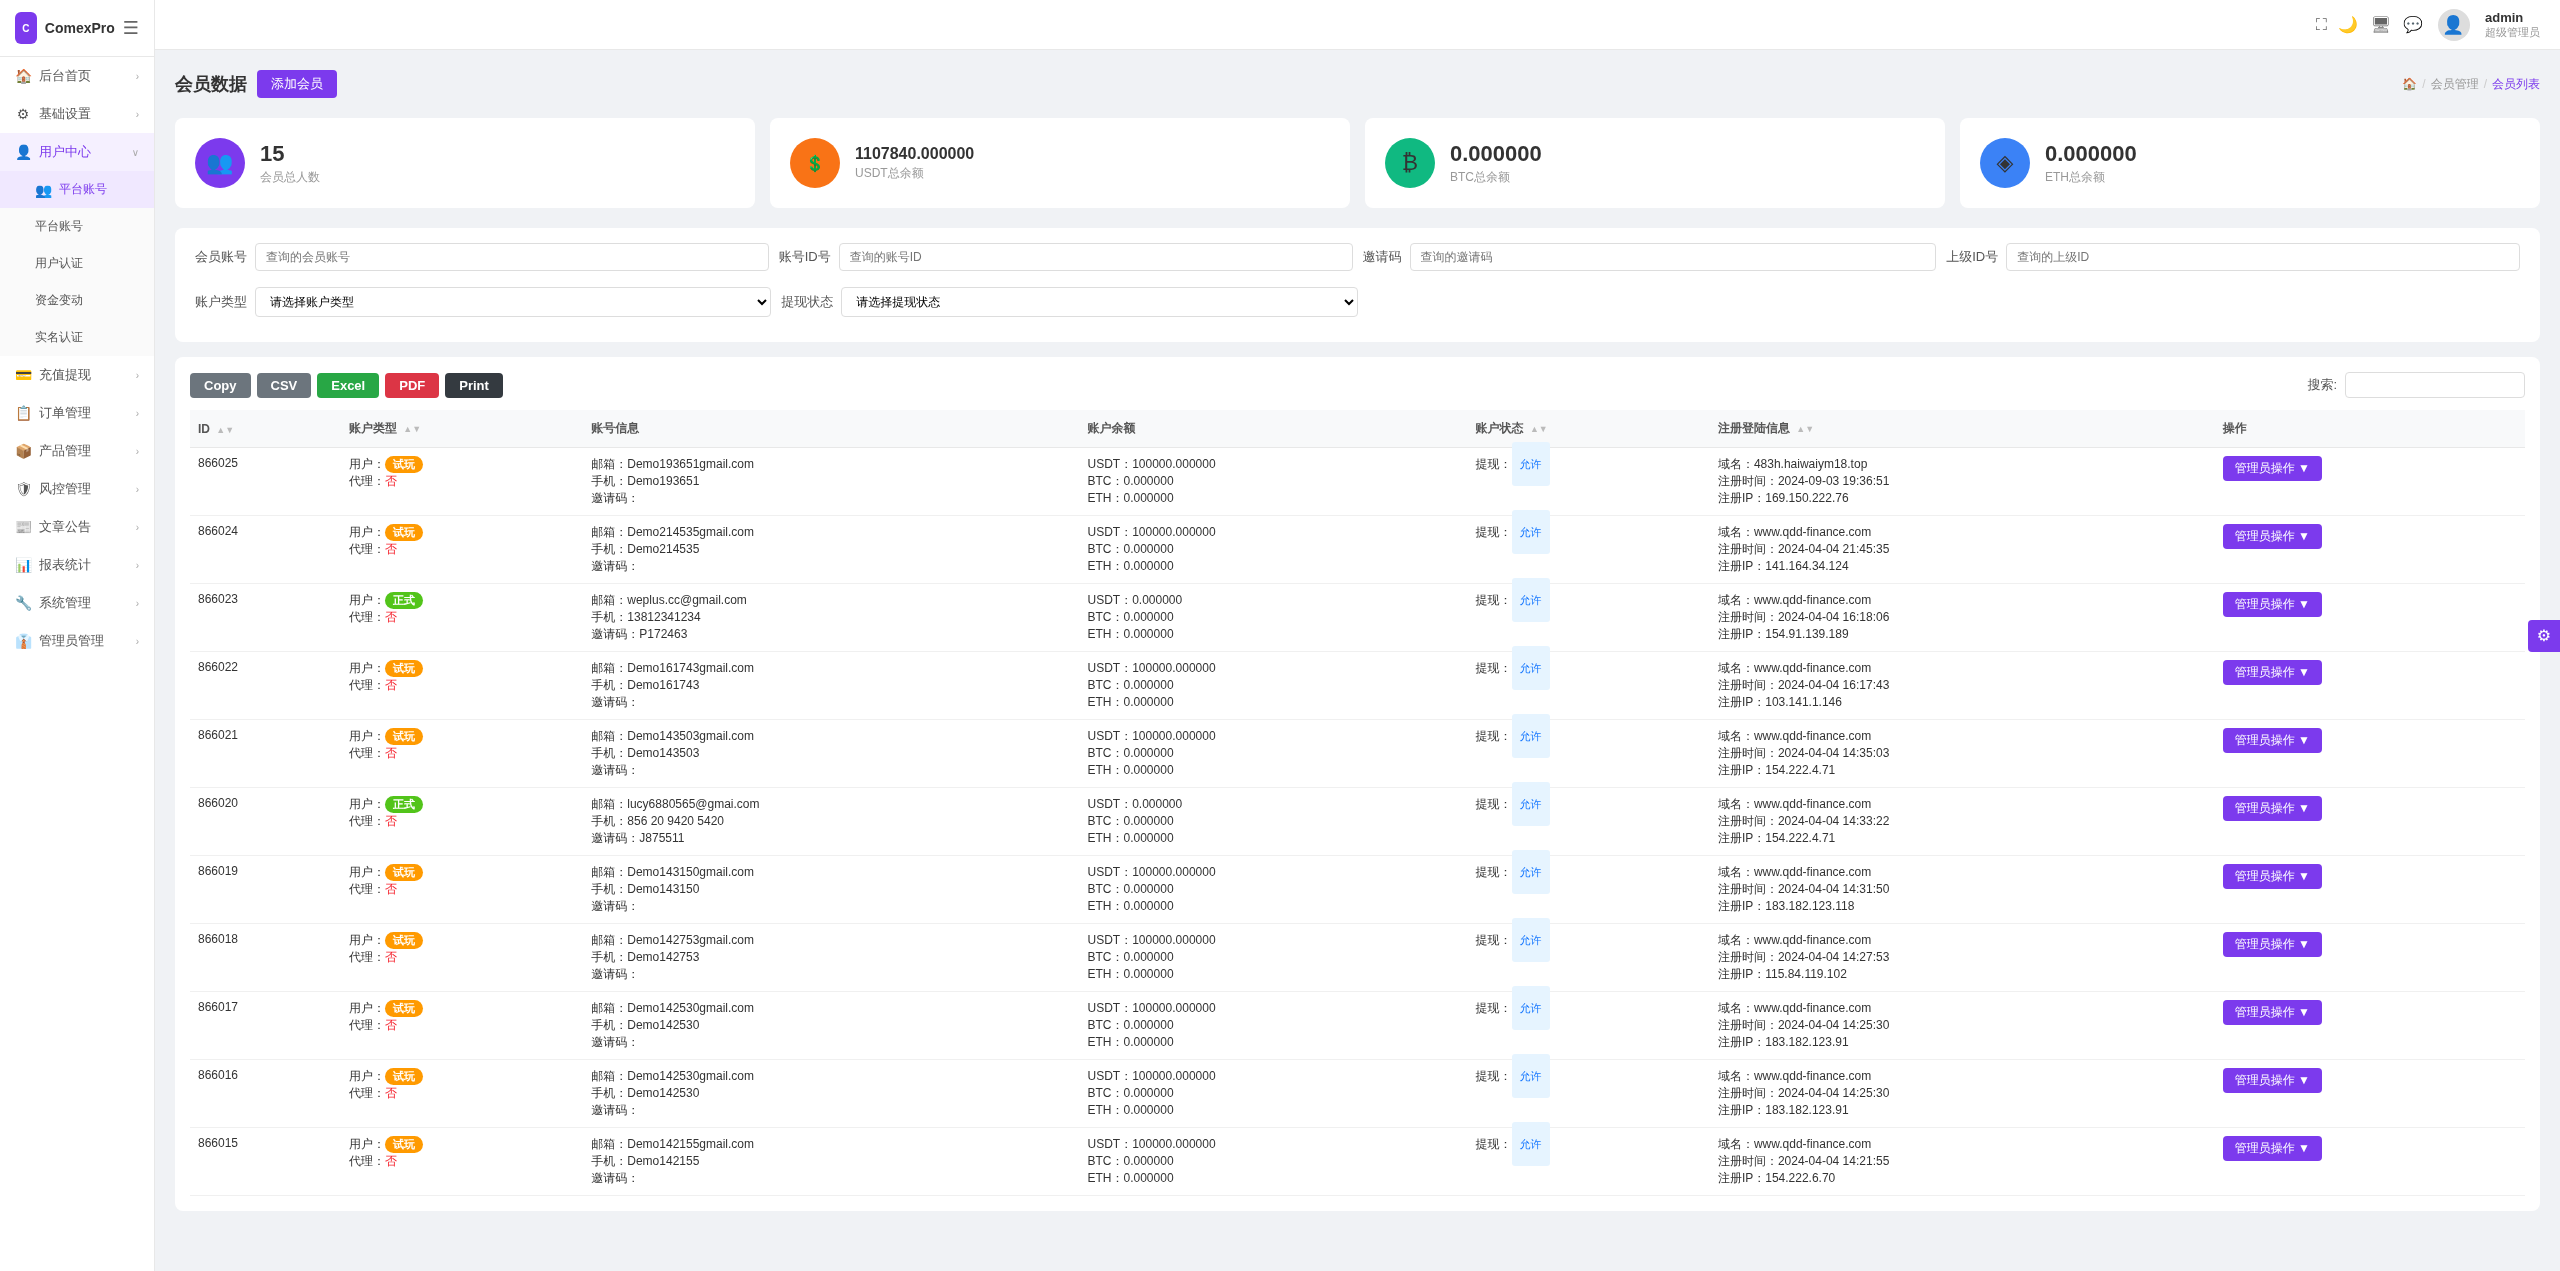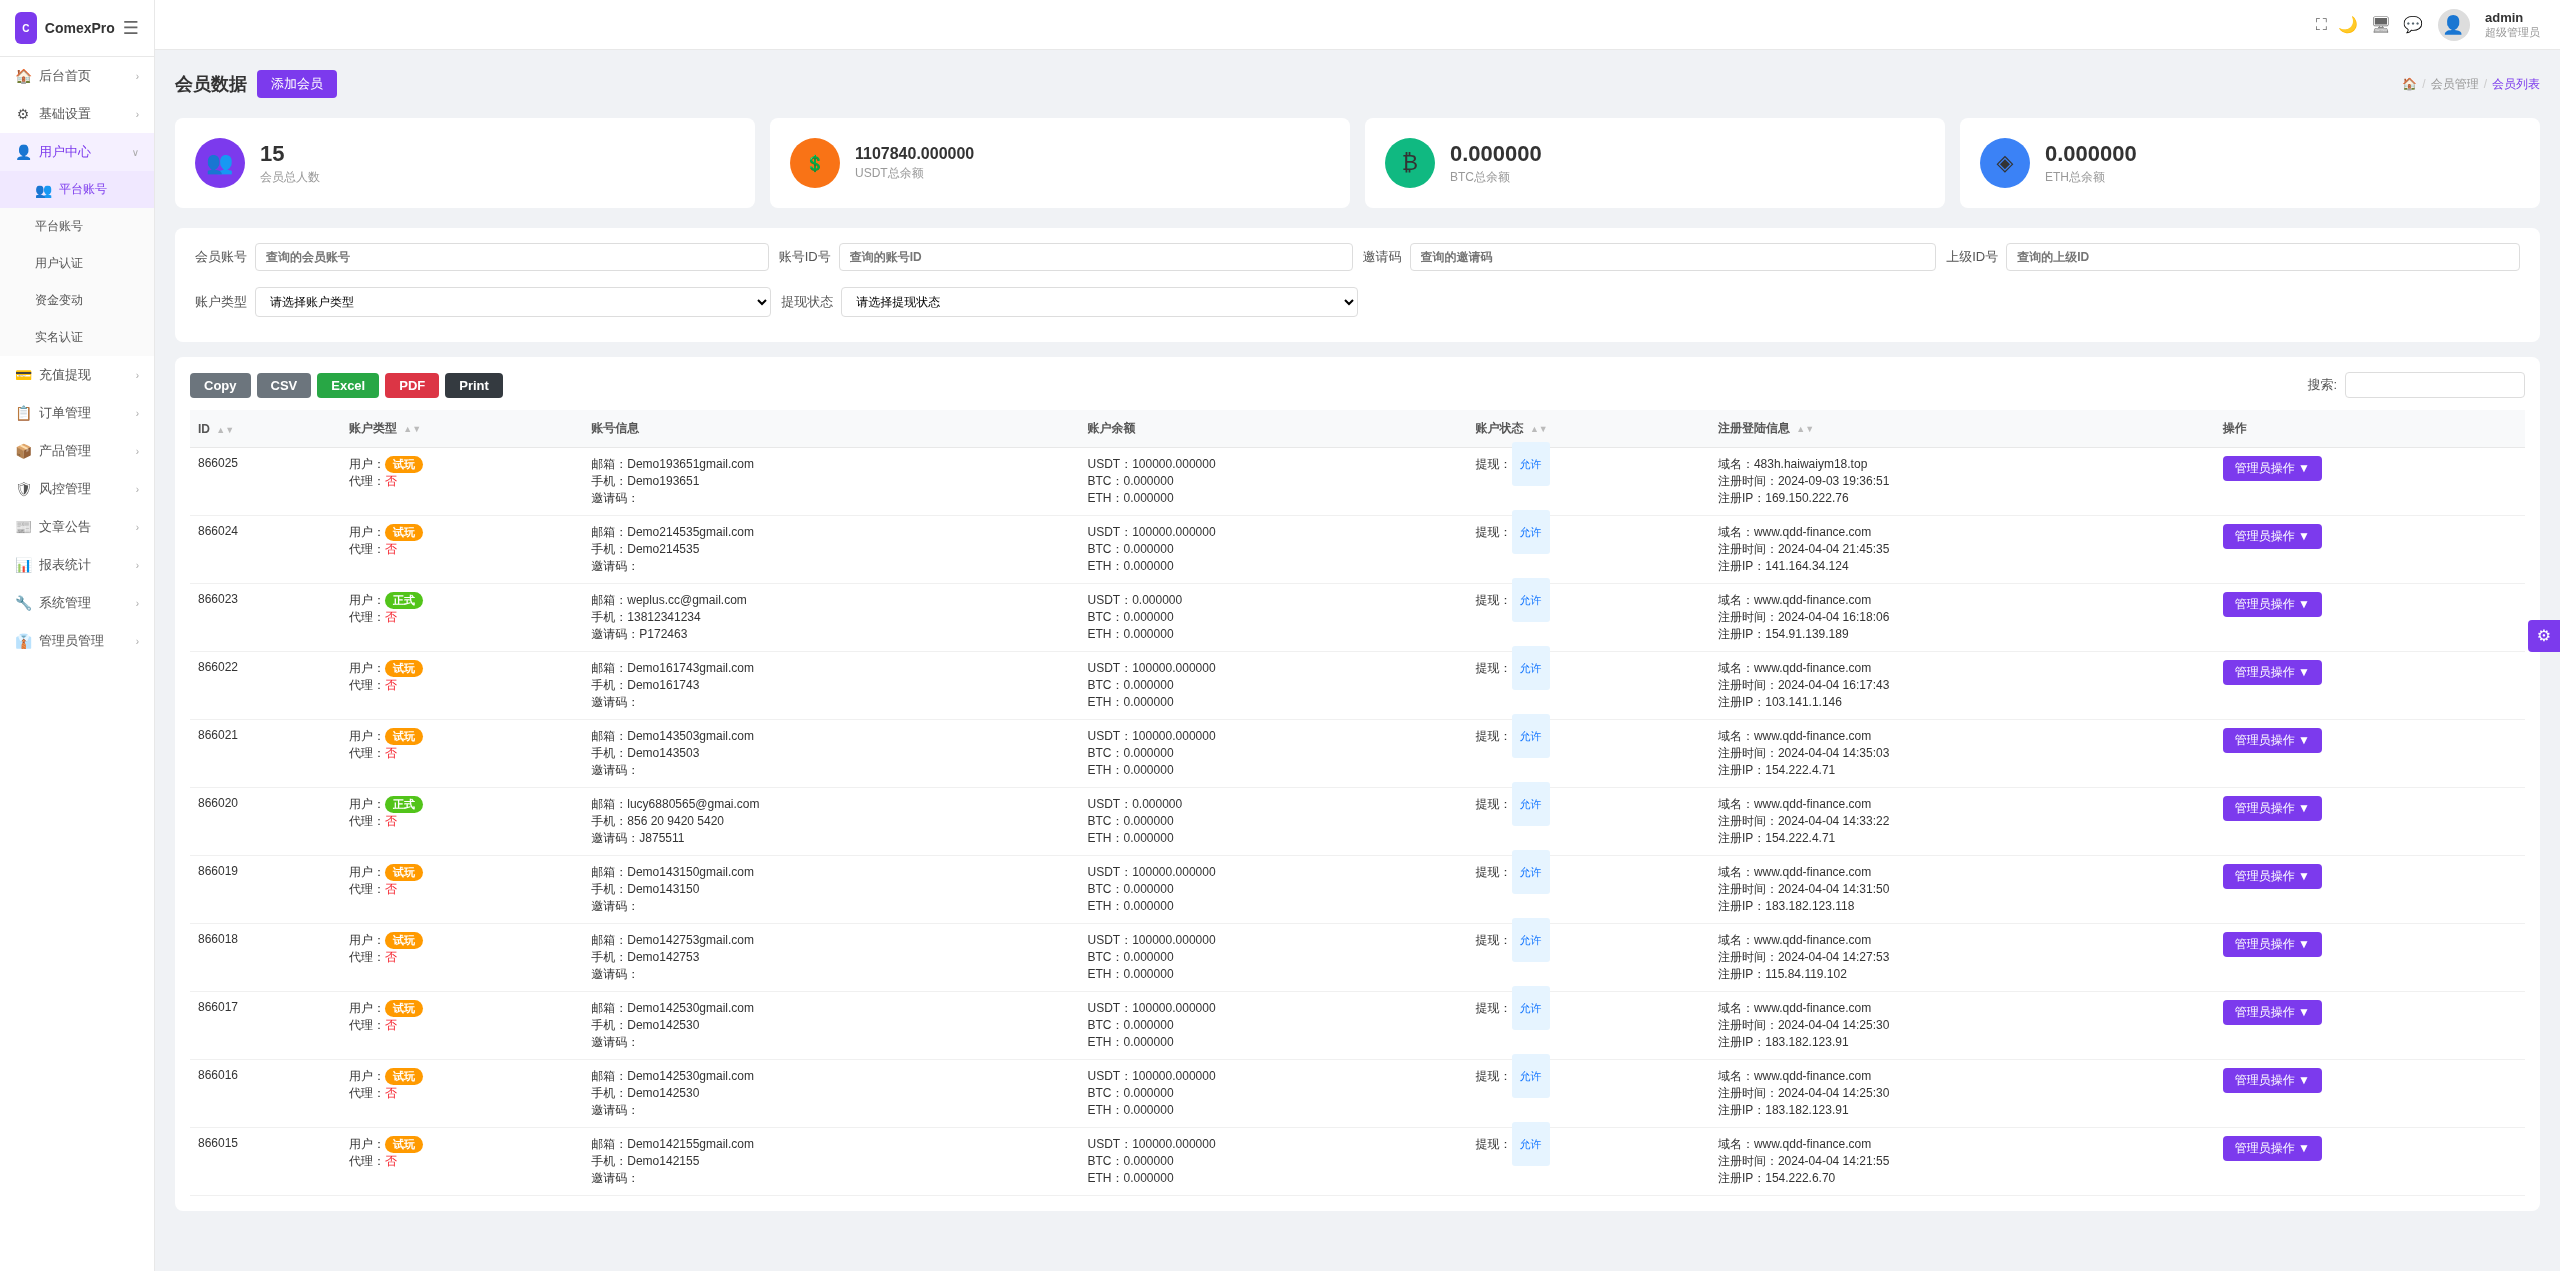--- a/index.html
+++ b/index.html
@@ -51,21 +51,21 @@
     .stat-icon.orange { background: #f97316; }
     .stat-icon.green { background: #10b981; }
     .stat-icon.blue { background: #3b82f6; }
     .stat-value { font-size: 22px; font-weight: bold; color: #333; }
     .stat-label { font-size: 12px; color: #999; margin-top: 2px; }
 
     
     .filter-row { background: #fff; border-radius: 8px; padding: 15px 20px; margin-bottom: 15px; }
     .filter-item { display: flex; align-items: center; gap: 8px; }
     .filter-label { font-size: 13px; color: #555; white-space: nowrap; }
-    .filter-input { flex: 1; border: 1px solid #ddd; border-radius: 4px; padding: 6px 10px; font-size: 12px; outline: none; font-weight: bold; }
+    .filter-input { flex: 1; border: 1px solid #ddd; border-radius: 4px; padding: 6px 10px; font-size: 12px; outline: none; }
     .filter-select { flex: 1; border: 1px solid #ddd; border-radius: 4px; padding: 6px 10px; font-size: 12px; outline: none; background: #fff; }
     .filter-row2 { display: flex; align-items: center; gap: 10px; margin-top: 10px; }
     .show-label { font-size: 13px; color: #555; }
     .show-select { border: 1px solid #ddd; border-radius: 4px; padding: 5px 8px; font-size: 12px; }
     .unit-label { font-size: 13px; color: #555; }
     .search-btn { background: #1677ff; color: #fff; border: none; padding: 6px 16px; border-radius: 4px; cursor: pointer; font-size: 13px; }
     .reset-btn { background: #fff; color: #555; border: 1px solid #ddd; padding: 6px 16px; border-radius: 4px; cursor: pointer; font-size: 13px; }
 
     
     .table-area { background: #fff; border-radius: 8px; padding: 15px; }

